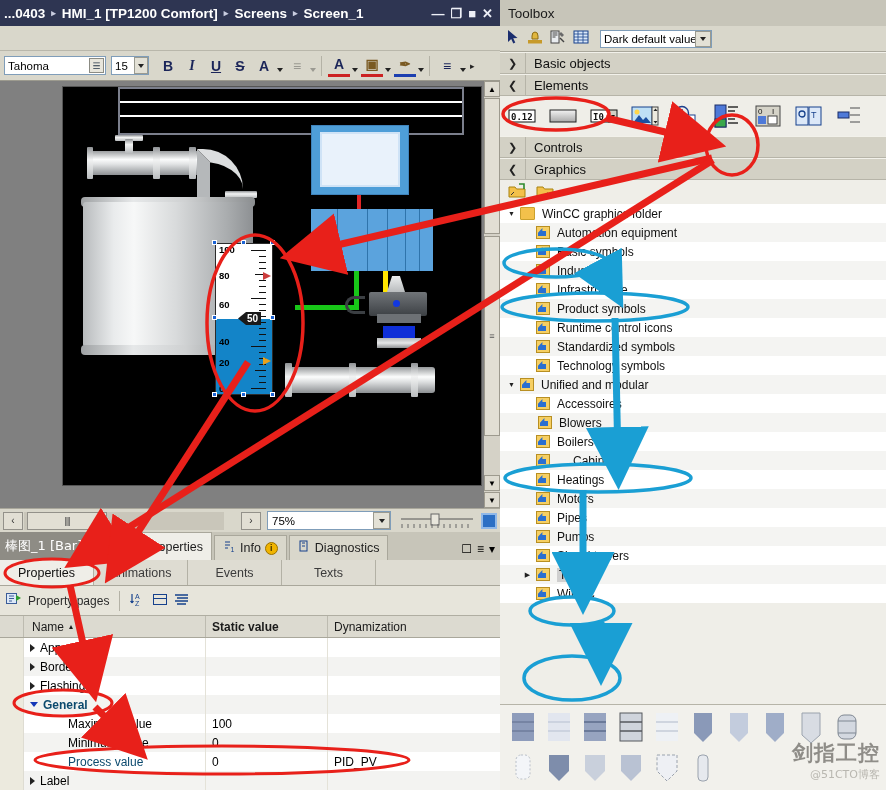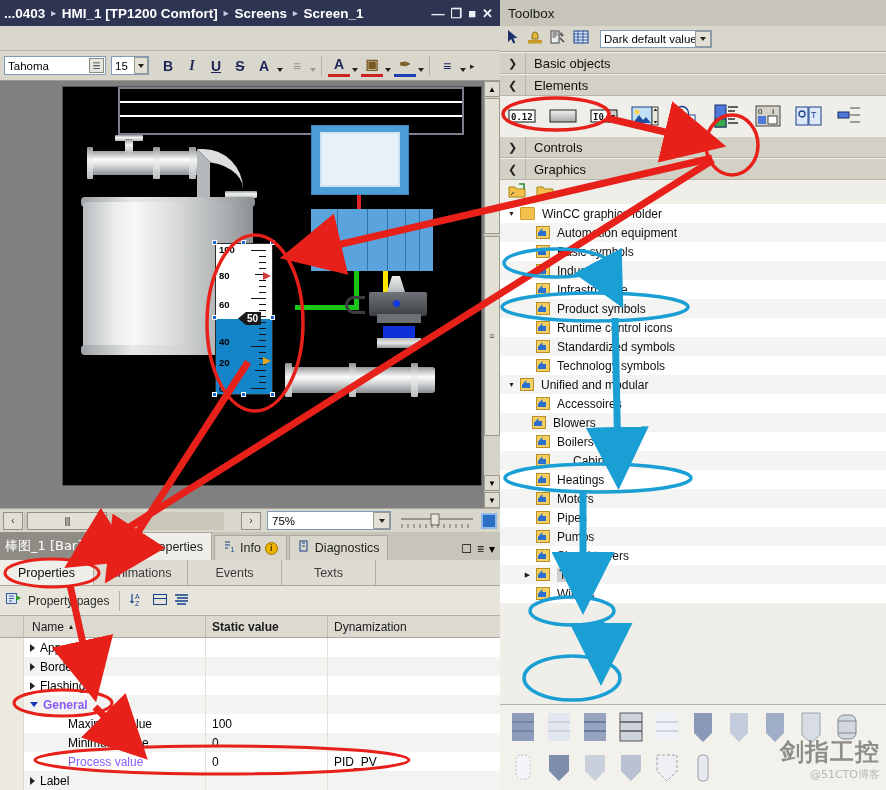--- a/index.html
+++ b/index.html
@@ -174,21 +174,21 @@
   .pr-gut { width:24px; height:100%; background:#eceade; border-right:1px solid #dedcd2;}
   .pr-name { width:182px; padding-left:6px; display:flex; align-items:center; gap:5px;
      border-right:1px solid #e4e2d8; height:100%;}
   .pr-static { width:122px; padding-left:6px; display:flex; align-items:center;
      border-right:1px solid #e4e2d8; height:100%;}
   .pr-dyn { flex:1; padding-left:6px; display:flex; align-items:center; height:100%;}
   .tri-r { width:0;height:0;border-top:4px solid transparent;border-bottom:4px solid transparent;
      border-left:5px solid #222; }
   .tri-dn { width:0;height:0;border-left:4px solid transparent;border-right:4px solid transparent;
      border-top:5px solid #1437b8; }
-  .blue-txt { color:#8b5cf6; font-weight:bold; }
+  .blue-txt { color:#0c4a6e; font-weight:bold; }
   .indent2 { padding-left:38px; }
 
   
   #right-pane { position:absolute; left:500px; top:0; width:386px; height:790px; background:#efeee8; }
   .tbx-title { height:26px; background:#c7c5b9; display:flex; align-items:center;
      padding-left:8px; font-size:13.5px; color:#1a1a1a; }
   .tbx-opts { height:24px; background:#dedcd2; display:flex; align-items:center;
      padding-left:8px; font-size:12.5px; color:#1a1a1a; border-top:1px solid #fff;}
   .tbx-toolrow { height:26px; background:#d9d7cb; display:flex; align-items:center;
      padding-left:6px; gap:7px; border-bottom:1px solid #a9a79b;}
@@ -220,21 +220,21 @@
   .ic-gfx:after { content:""; position:absolute; left:1px; top:1px; width:8px; height:8px;
      background:#2a6fd0; clip-path: polygon(0 60%, 55% 0, 55% 38%, 100% 38%, 100% 100%, 0 100%); }
 
   .gallery { position:absolute; left:0; bottom:0; width:386px; height:86px;
      background:#f2f1ec; border-top:1px solid #b6b4a8; padding:6px 8px;
      display:flex; flex-wrap:wrap; gap:6px; align-content:flex-start;}
   .gitem { width:30px; height:34px; }
 
   .watermark { position:absolute; right:6px; bottom:8px; color:#b9b7b0; font-size:11px;
      font-family:"DejaVu Sans", sans-serif; text-align:right; line-height:1.3;}
-  .wm-big { font-size:24px; color:#8f8d88; font-weight:bold; letter-spacing:1px;}
+  .wm-big { font-size:21px; color:#8f8d88; font-weight:bold; letter-spacing:1px;}
 
   
   #anno { position:absolute; left:0; top:0; width:886px; height:790px; pointer-events:none; }
 </style>
 </head>
 <body>
 
 <div id="root">
 
   <div id="left-pane">
@@ -812,21 +812,21 @@
         <div class="trow alt" style="padding-left: 6px;">
           <span class="tw-exp">▼</span>
           <span class="ic-gfx"></span>
           <span class="tlabel" style="margin-left: 4px;">Unified and modular</span>
         </div>
         <div class="trow" style="padding-left: 22px;">
           <span class="tw-exp"></span>
           <span class="ic-gfx"></span>
           <span class="tlabel" style="margin-left: 4px;">Accessoires</span>
         </div>
-        <div class="trow alt" style="padding-left: 18px;">
+        <div class="trow alt" style="padding-left: 24px;">
           <span class="tw-exp"></span>
           <span class="ic-gfx"></span>
           <span class="tlabel" style="margin-left: 4px;">Blowers</span>
         </div>
         <div class="trow" style="padding-left: 22px;">
           <span class="tw-exp"></span>
           <span class="ic-gfx"></span>
           <span class="tlabel" style="margin-left: 4px;">Boilers</span>
         </div>
         <div class="trow alt" style="padding-left: 22px;">

